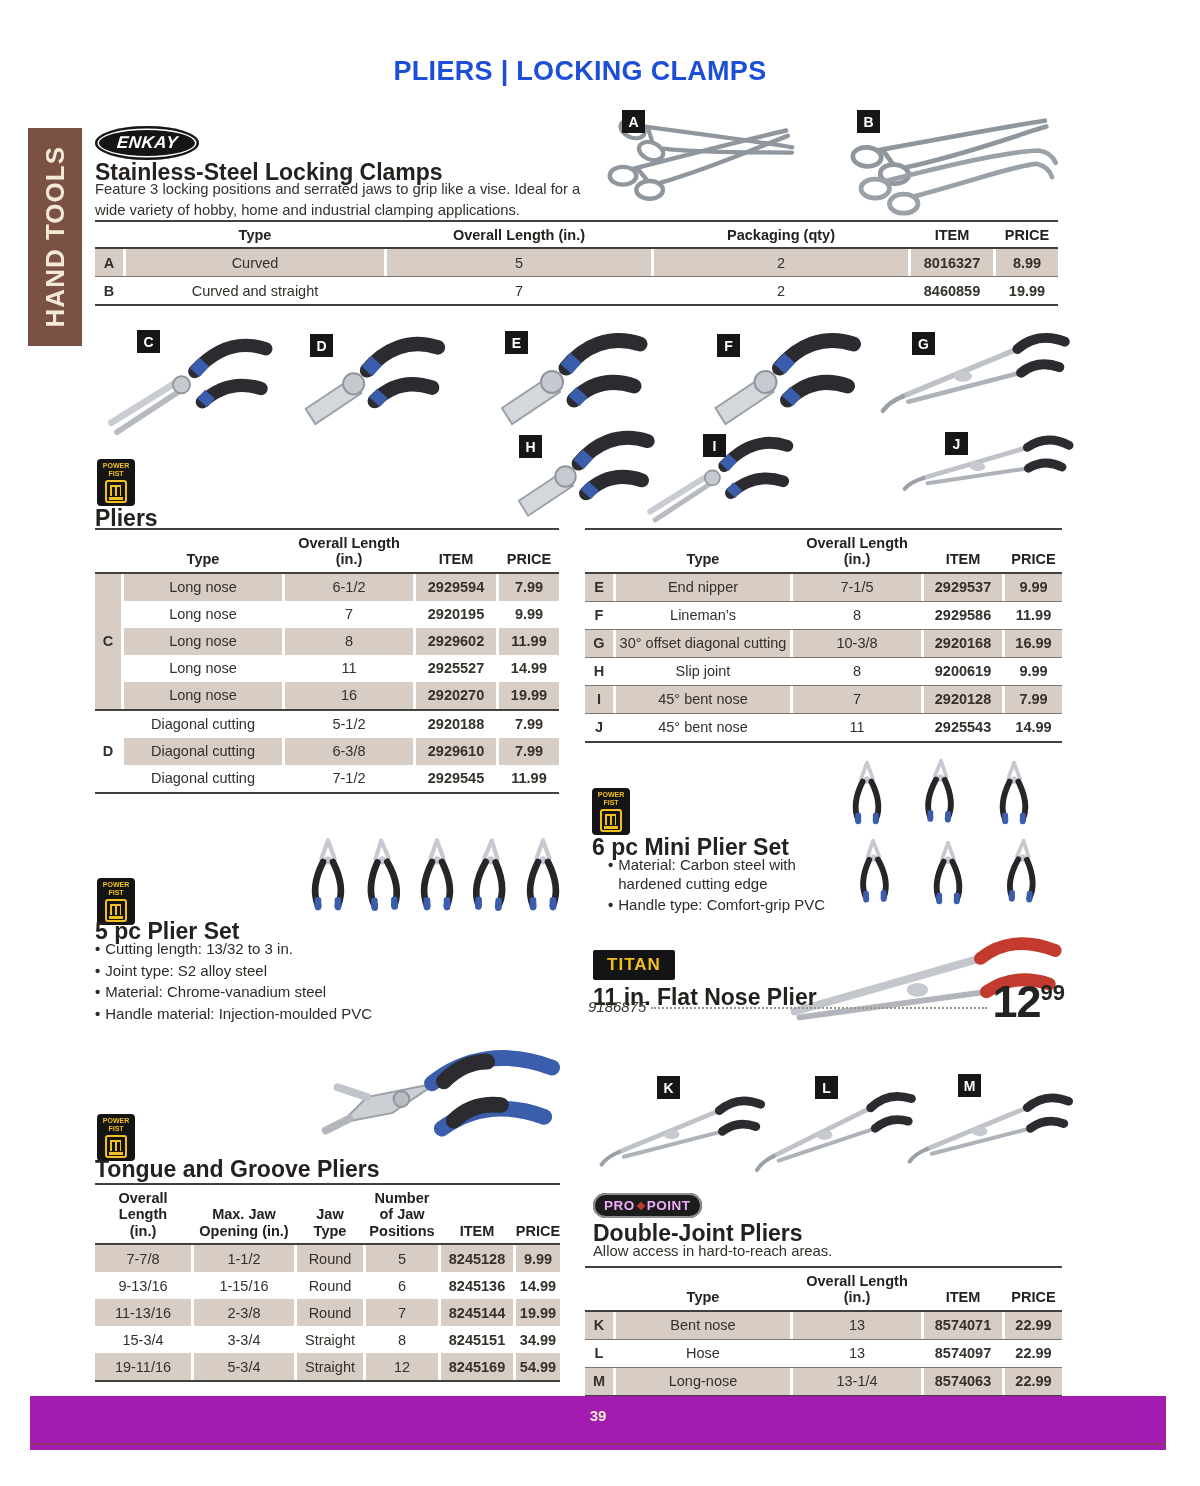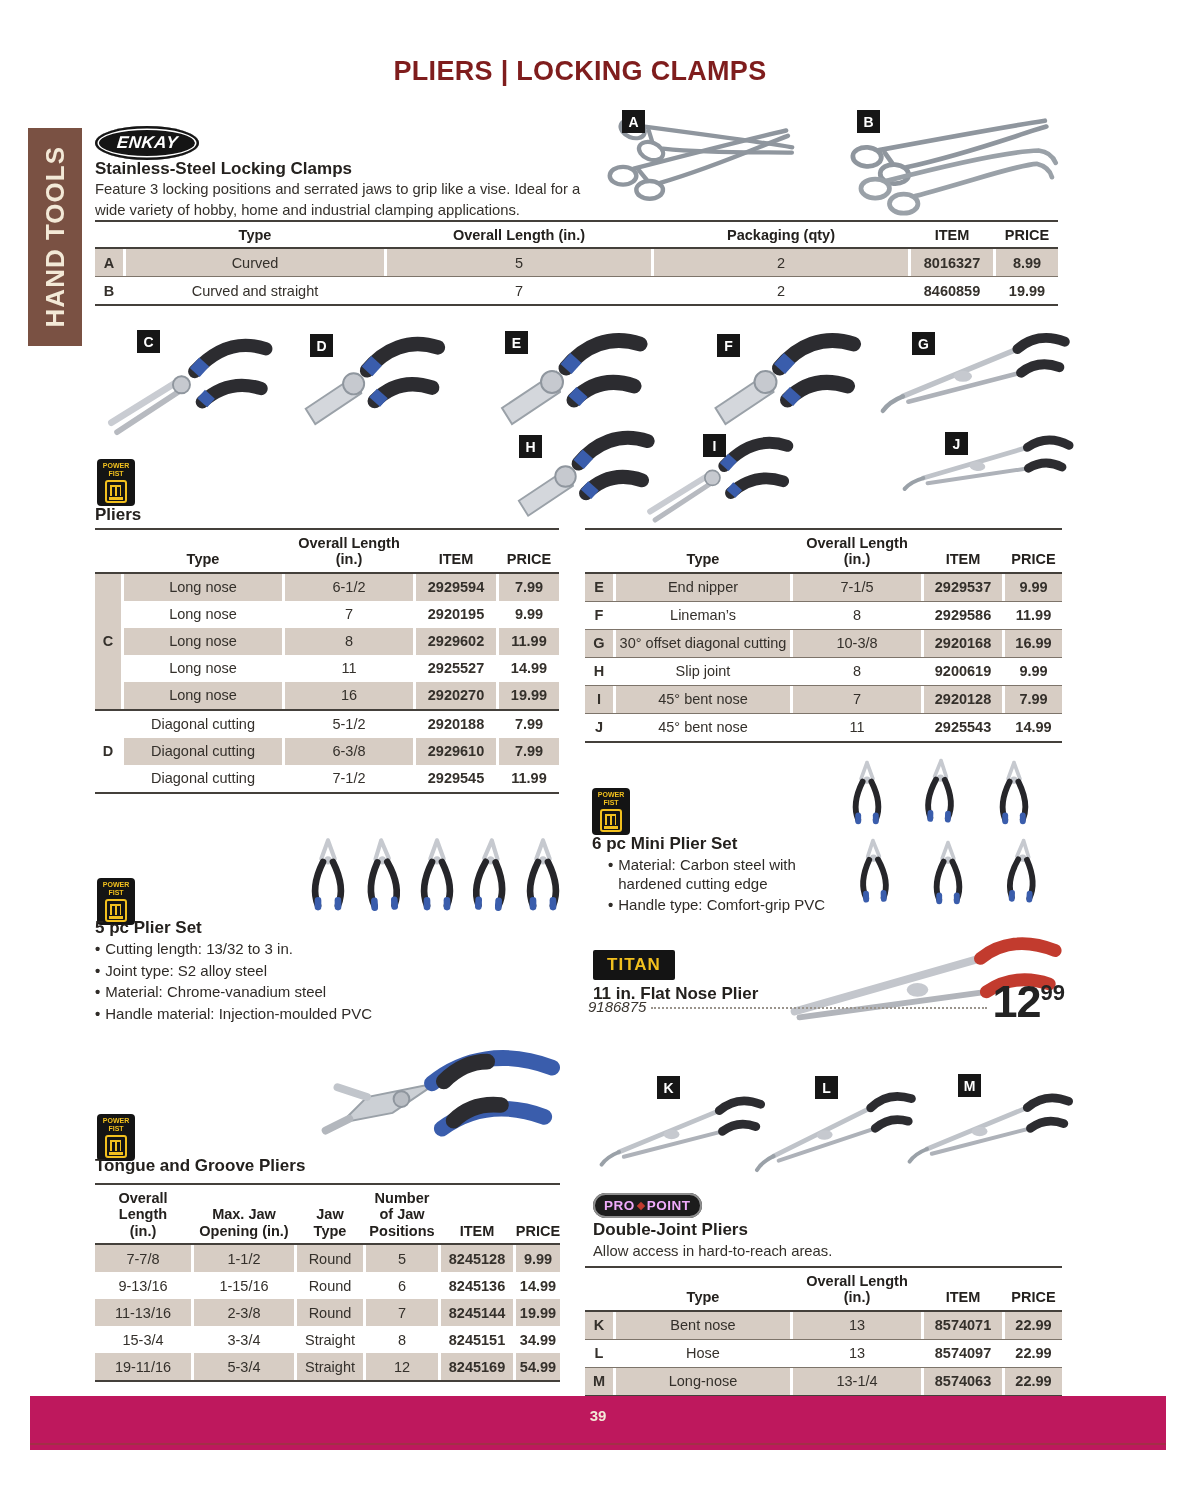--- a/index.html
+++ b/index.html
@@ -1,20 +1,20 @@
 <!DOCTYPE html>
 <html><head>
 <meta charset="utf-8">
 <style>
   html,body{margin:0;padding:0;background:#e8e8e8;}
   .sheet{position:relative;width:1200px;height:1486px;background:#ffffff;margin:0 auto;
          font-family:"Liberation Sans", sans-serif;color:#34302b;overflow:hidden;}
   
   .page-title{position:absolute;top:56px;left:0;width:1160px;text-align:center;
-              font-size:27px;font-weight:bold;color:#7f1d1d;letter-spacing:.3px;}
+              font-size:27px;font-weight:bold;color:#1d4ed8;letter-spacing:.3px;}
   
   .vtab{position:absolute;left:28px;top:128px;width:54px;height:218px;background:#7a5143;
         display:flex;align-items:center;justify-content:center;}
   .vtab span{writing-mode:vertical-rl;transform:rotate(180deg);color:#f3e9d7;font-weight:bold;
              font-size:26px;letter-spacing:1px;}
   
   .chip{position:absolute;width:23px;height:23px;background:#161616;color:#fff;font-weight:bold;
         font-size:14px;display:flex;align-items:center;justify-content:center;}
   
   .enkay{position:absolute;left:95px;top:126px;width:104px;height:34px;background:#151515;
@@ -30,21 +30,21 @@
           background:repeating-linear-gradient(90deg,#f2c01e 0 2.5px,#141414 2.5px 5px);border-top:2px solid #f2c01e;}
   .pf-box::after{content:"";position:absolute;bottom:1px;left:2px;right:2px;height:3px;background:#f2c01e;}
   .titan{position:absolute;width:82px;height:30px;background:#141414;display:flex;align-items:center;
          justify-content:center;border-radius:2px;}
   .titan span{color:#f2c01e;font-weight:800;font-size:17px;letter-spacing:1px;}
   .propoint{position:absolute;height:25px;background:#1c1c1c;border-radius:13px;display:inline-flex;
             align-items:center;padding:0 11px;box-shadow:inset 0 0 0 2px #8f8f8f;}
   .propoint .t{color:#f0abfc;font-weight:bold;font-size:13.5px;letter-spacing:.5px;}
   .propoint .dot{width:6px;height:6px;background:#c23b2e;transform:rotate(45deg);margin:0 3px;}
   
-  .h1{position:absolute;font-size:17px;font-weight:bold;color:#24211e;}
+  .h1{position:absolute;font-size:23px;font-weight:bold;color:#24211e;}
   .desc{position:absolute;font-size:14.8px;color:#34302b;line-height:1.42;}
   .bullets{position:absolute;margin:0;padding:0;list-style:none;font-size:15px;color:#2f2b27;line-height:1.24;}
   .bullets li{display:flex;margin-bottom:3px;}
   .bullets li::before{content:"\2022";margin-right:5px;font-weight:bold;}
   
   .price-row{position:absolute;display:flex;align-items:flex-end;}
   .item-no{font-size:15px;font-style:italic;color:#3a352f;padding-bottom:5px;white-space:nowrap;}
   .leader{flex:1;border-bottom:2.5px dotted #9a948c;margin:0 5px 11px 5px;height:1px;}
   .price{font-weight:bold;color:#232323;line-height:.8;white-space:nowrap;}
   .pd{font-size:45px;letter-spacing:-1px;}
@@ -63,21 +63,21 @@
   .b{font-weight:bold;}
   .sep{border-top:1.5px solid #7d746a;}
   .tgroup{display:grid;grid-template-columns:26px 1fr;column-gap:3px;}
   .gsep{border-top:2px solid #44403b;}
   .grows .trow{grid-template-columns:var(--dcols);}
   .letter{align-self:stretch;font-weight:bold;}
   
   .art{position:absolute;}
   .art svg{width:100%;height:100%;overflow:visible;}
   
-  .footer{position:absolute;left:30px;top:1396px;width:1136px;height:54px;background:#be185d;
+  .footer{position:absolute;left:30px;top:1396px;width:1136px;height:54px;background:#a21caf;
           text-align:center;}
   .footer::after{content:"";position:absolute;left:0;right:0;bottom:5px;height:2px;background:#8a4434;opacity:.55;}
   .footer span{display:inline-block;margin-top:11px;color:#f3e9d7;font-weight:bold;font-size:15px;}
 </style>
 </head>
 <body>
 
 <svg width="0" height="0" style="position:absolute">
   <defs>
     <g id="sym-hemo">

